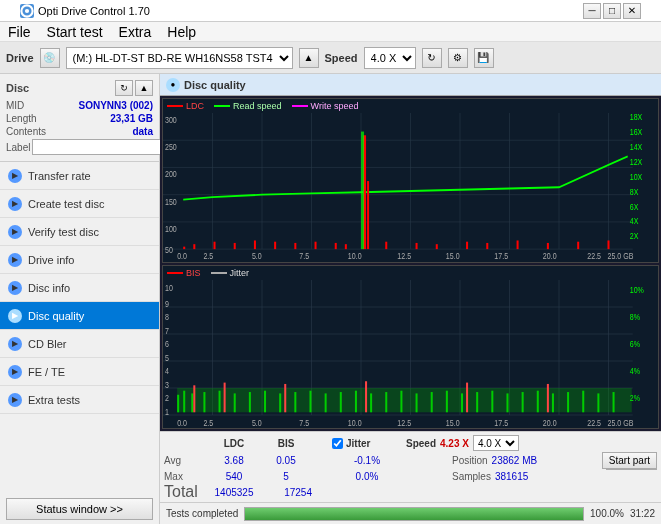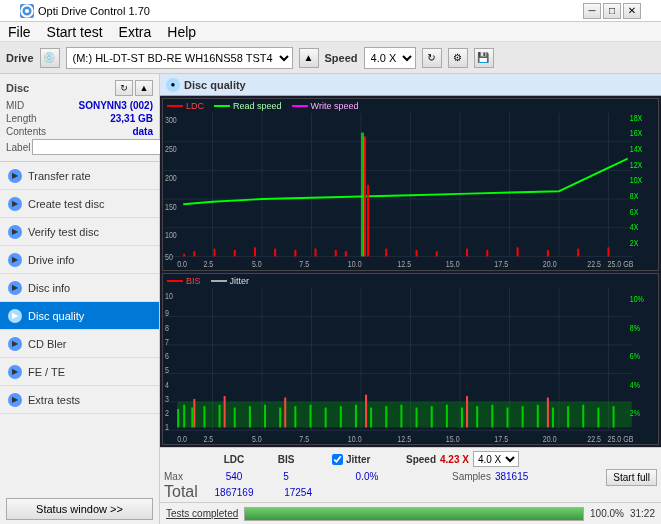--- a/index.html
+++ b/index.html
@@ -407,40 +407,52 @@
         <div style="margin-left:4px;">
           <select style="height:16px;font-size:10px;border:1px solid #aaa;background:white;">
             <option>4.0 X</option>
           </select>
         </div>
         <div style="margin-left:auto;display:flex;flex-direction:column;gap:2px;">
           <button style="height:17px;border:1px solid #aaa;background:linear-gradient(to bottom,#f8f8f8,#e0e0e0);font-size:10px;cursor:pointer;padding:0 6px;margin-top:36px;">Start full</button>
         </div>
       </div>
 
+      <div style="display:flex;align-items:center;height:16px;">
+        <div style="width:44px;font-size:10px;color:#555;">Avg</div>
+        <div style="width:52px;text-align:center;font-size:10px;color:#0000cc;">3.68</div>
+        <div style="width:52px;text-align:center;font-size:10px;color:#0000cc;">0.05</div>
+        <div style="width:20px;"></div>
+        <div style="width:70px;text-align:center;font-size:10px;color:#0000cc;">-0.1%</div>
+        <div style="font-size:10px;color:#555;margin-left:50px;">Position</div>
+        <div style="font-size:10px;color:#0000cc;margin-left:4px;">23862 MB</div>
+        <div style="margin-left:auto;">
+          <button style="height:17px;border:1px solid #aaa;background:linear-gradient(to bottom,#f8f8f8,#e0e0e0);font-size:10px;cursor:pointer;padding:0 6px;">Start part</button>
+        </div>
+      </div>
 
       <div style="display:flex;align-items:center;height:16px;">
         <div style="width:44px;font-size:10px;color:#555;">Max</div>
         <div style="width:52px;text-align:center;font-size:10px;color:#0000cc;">540</div>
         <div style="width:52px;text-align:center;font-size:10px;color:#0000cc;">5</div>
         <div style="width:20px;"></div>
         <div style="width:70px;text-align:center;font-size:10px;color:#0000cc;">0.0%</div>
         <div style="font-size:10px;color:#555;margin-left:50px;">Samples</div>
         <div style="font-size:10px;color:#0000cc;margin-left:4px;">381615</div>
       </div>
 
       <div style="display:flex;align-items:center;height:16px;">
         <div style="width:44px;font-size:16px;color:#555;">Total</div>
-        <div style="width:52px;text-align:center;font-size:10px;color:#0000cc;">1867169</div>
+        <div style="width:52px;text-align:center;font-size:10px;color:#0000cc;">1405325</div>
         <div style="width:52px;text-align:right;font-size:10px;color:#0000cc;">17254</div>
       </div>
     </div>
 
     <div style="background:#f0f0f0;border-top:1px solid #ccc;height:22px;display:flex;align-items:center;padding:3px 6px;gap:6px;">
-      <span style="font-size:10px;color:#333;text-decoration:underline;">Tests completed</span>
+      <span style="font-size:10px;color:#333;">Tests completed</span>
       <div style="flex:1;height:14px;background:#e0e0e0;border:1px solid #aaa;position:relative;">
         <div style="width:100%;height:100%;background:linear-gradient(to bottom,#6fcd6f,#3a9a3a);"></div>
       </div>
       <span style="font-size:10px;color:#333;white-space:nowrap;">100.0%</span>
       <span style="font-size:10px;color:#333;white-space:nowrap;">31:22</span>
     </div>
 
   </div>
 </div>
 

